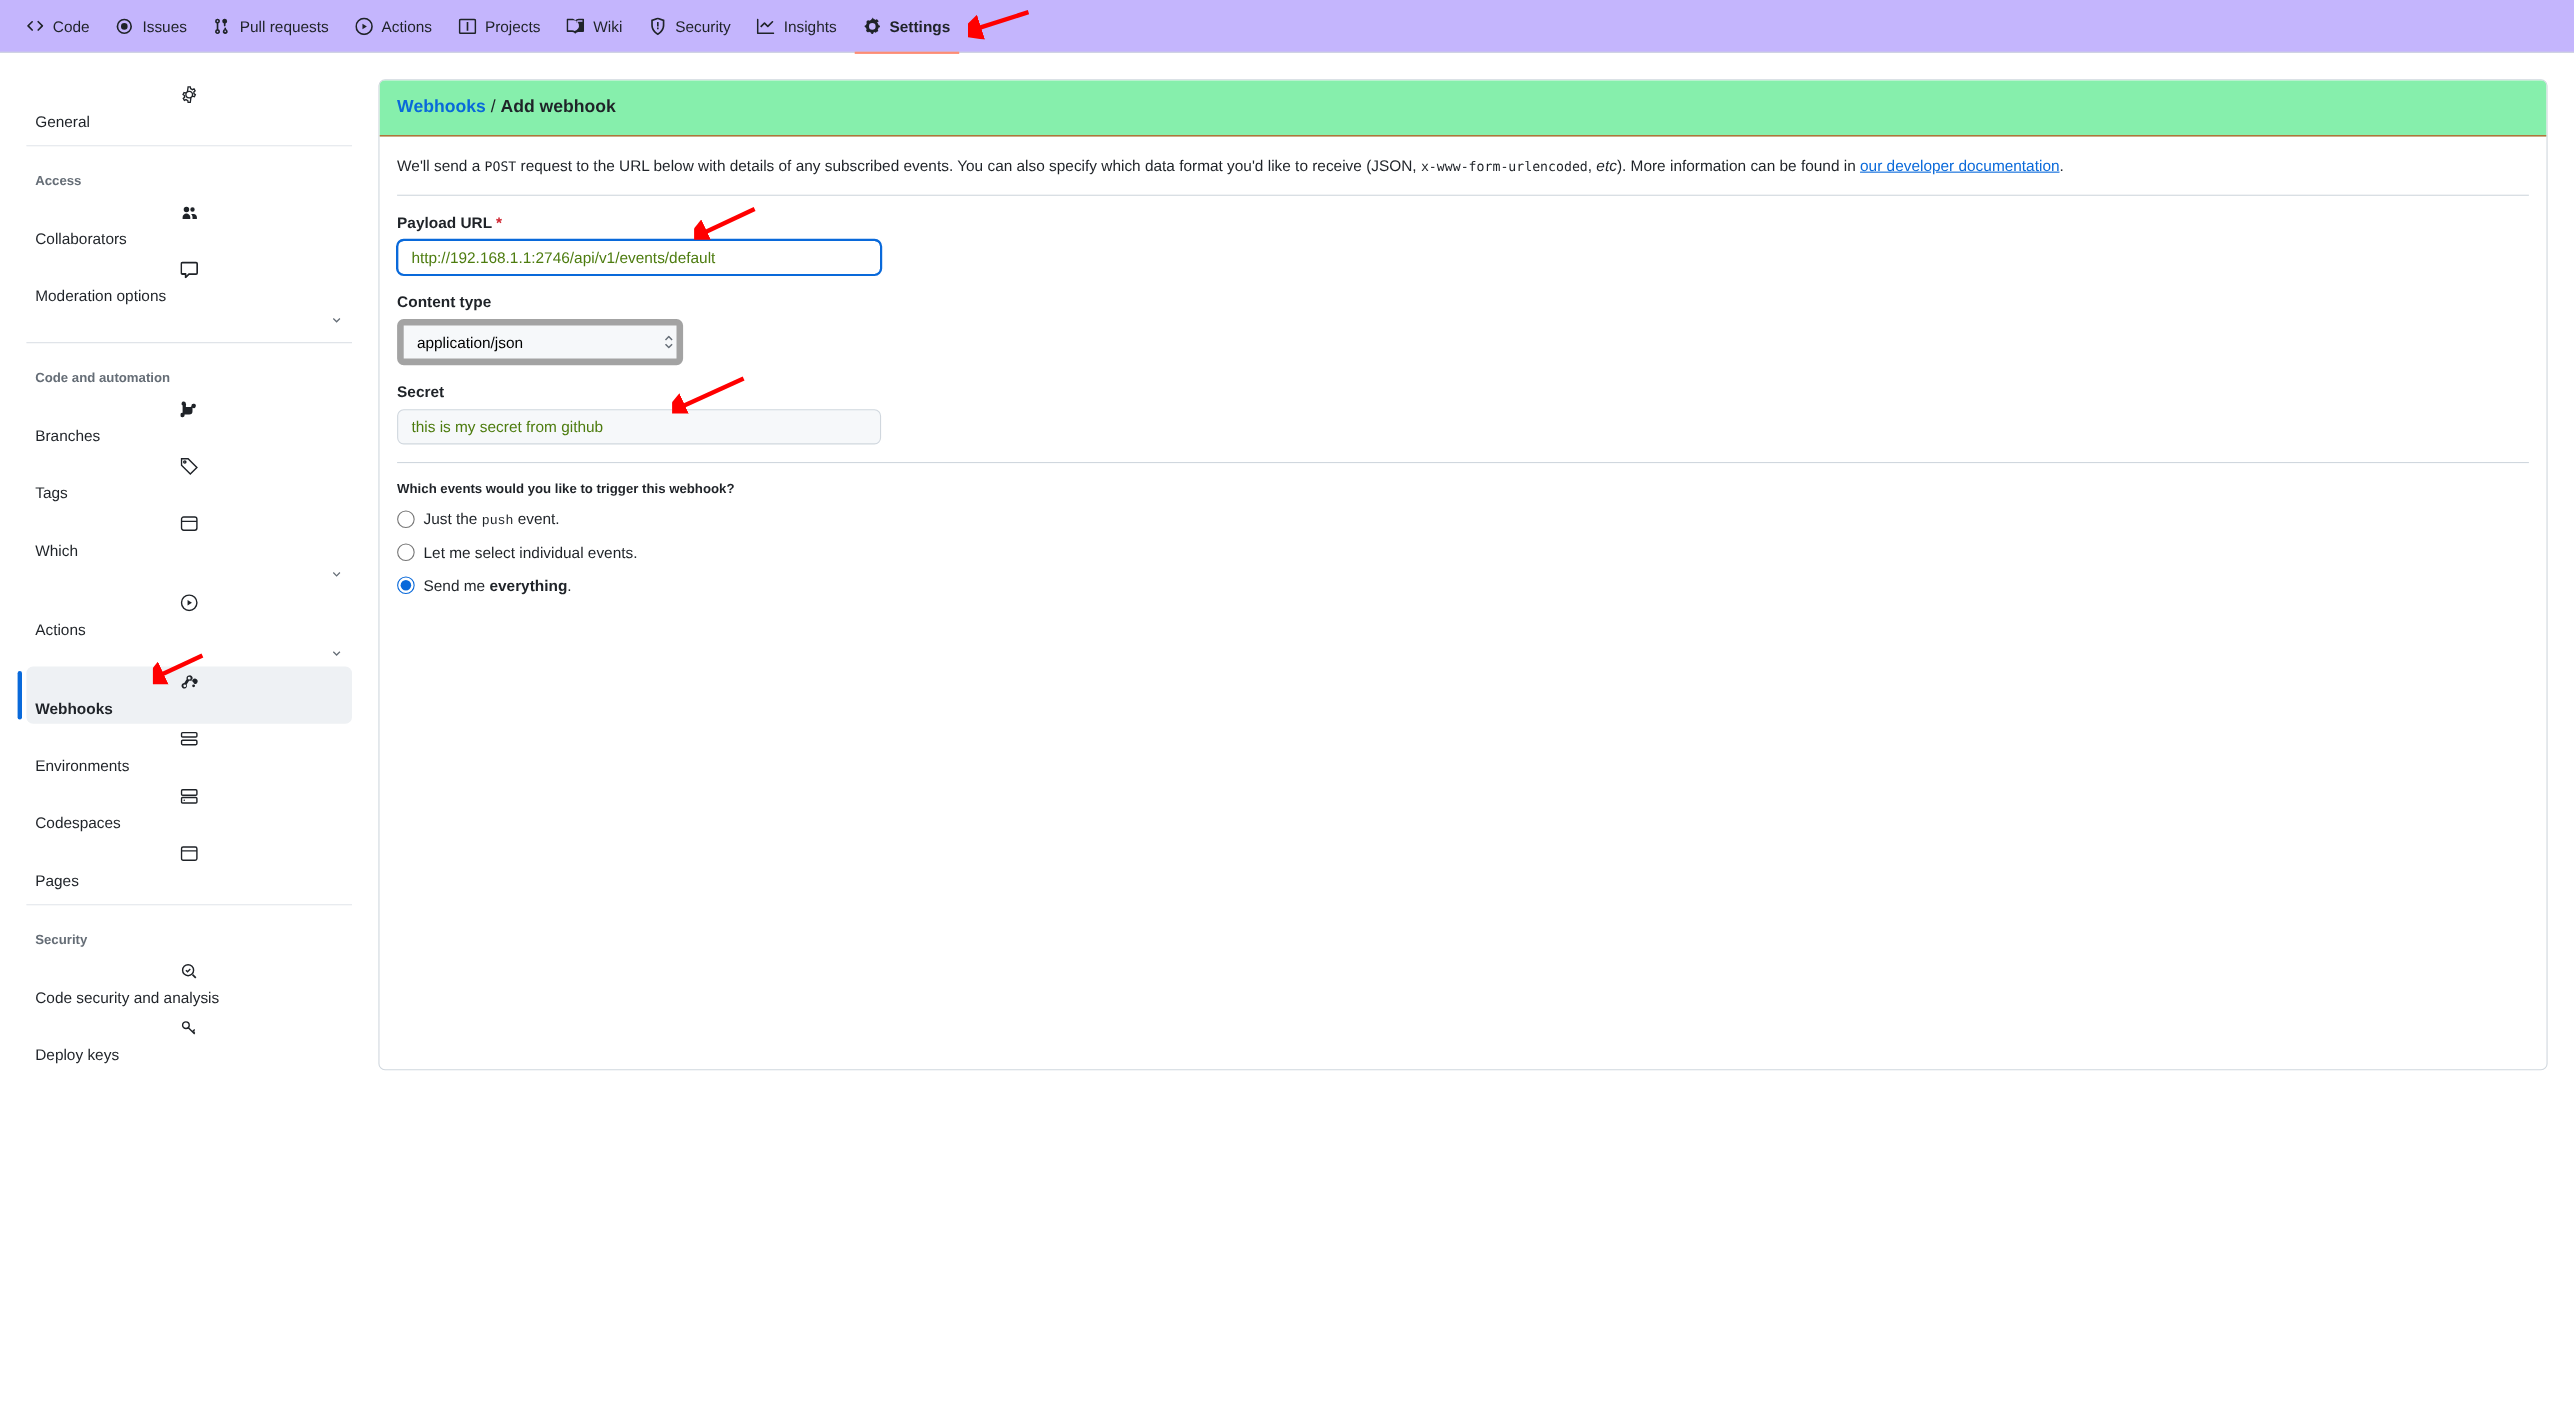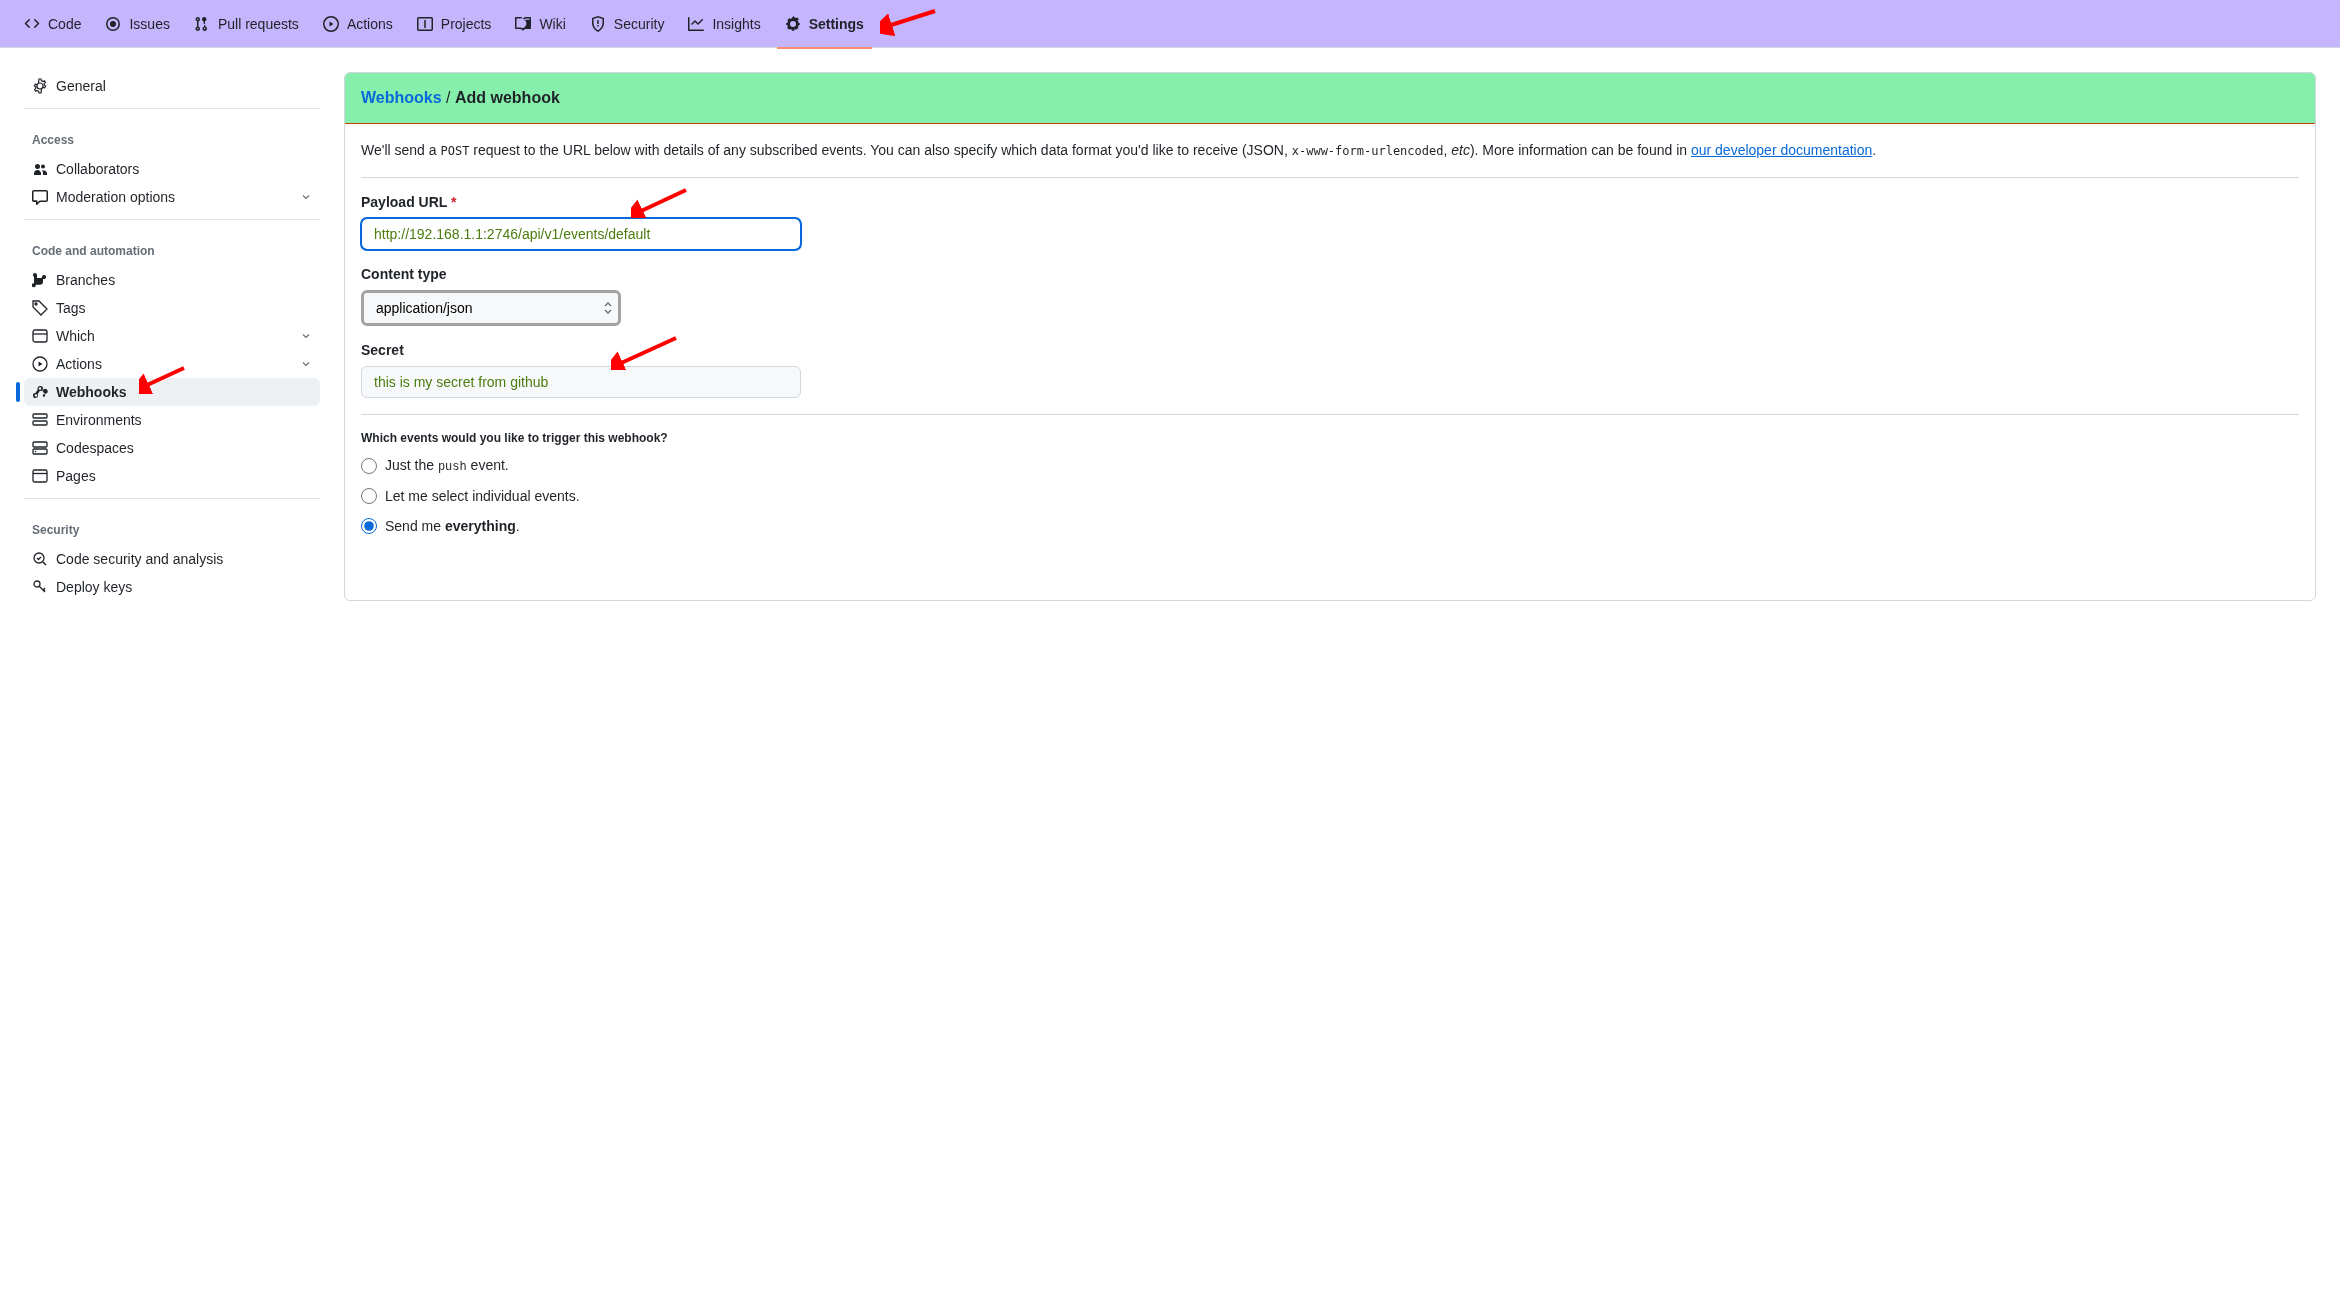--- a/index.html
+++ b/index.html
@@ -53,20 +53,21 @@
   }
   .side-item {
     display: flex;
     gap: 8px;
     padding: 6px 8px;
     border-radius: 6px;
     cursor: pointer;
     font-size: 14px;
     color: #1f2328;
     position: relative;
+    flex-direction: column;
   }
   .side-item.active {
     background: #eef1f4;
     font-weight: 600;
   }
   .side-item.active::before {
     content: "";
     position: absolute;
     left: -8px;
     top: 4px; bottom: 4px;
@@ -126,21 +127,21 @@
   .form-group { margin-bottom: 16px; }
   .select-wrap {
     position: relative;
     width: 260px;
   }
   .select-input {
     width: 100%;
     padding: 5px 28px 5px 12px;
     font-size: 14px;
     line-height: 20px;
-    border: 3px solid #a3a3a3;
+    border: 6px solid #a3a3a3;
     border-radius: 6px;
     background: #f6f8fa;
     appearance: none;
   }
   .select-caret {
     position: absolute;
     right: 8px; top: 50%;
     transform: translateY(-50%);
     pointer-events: none;
     color: #656d76;

